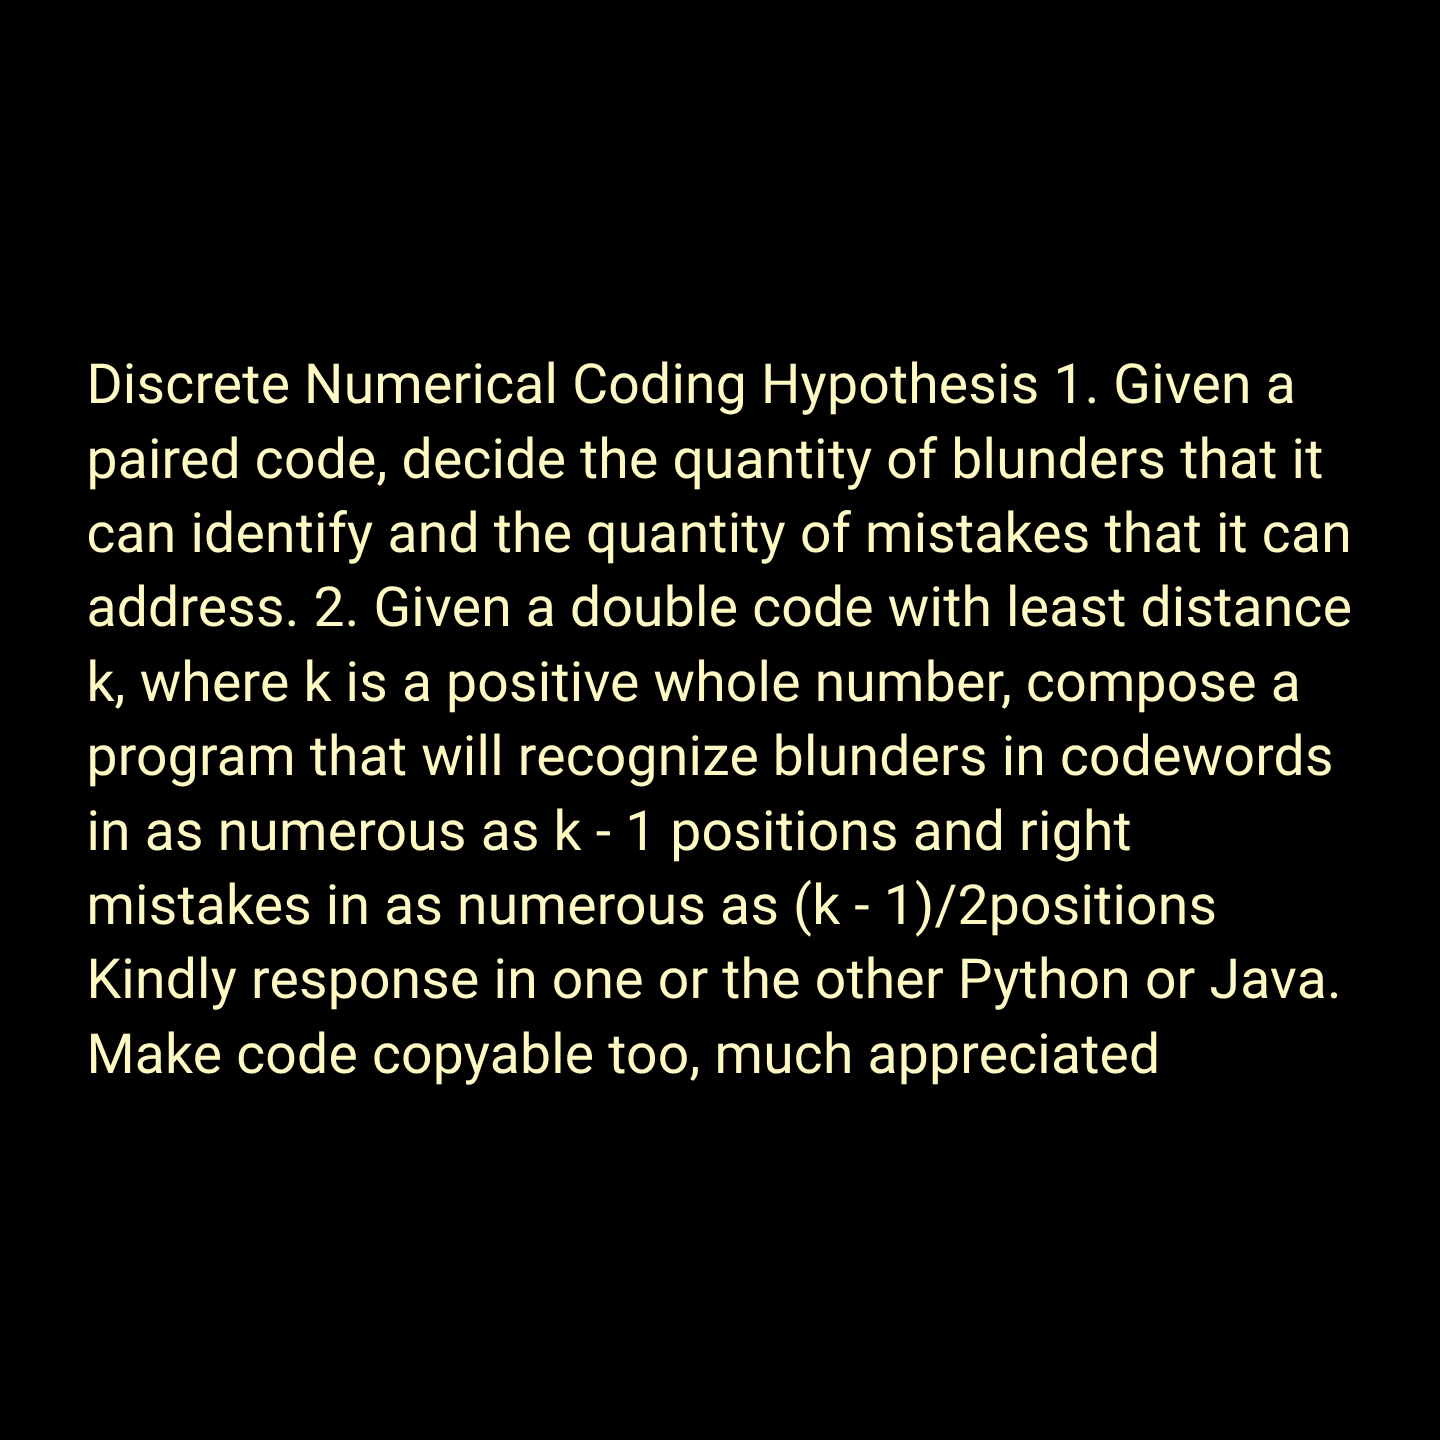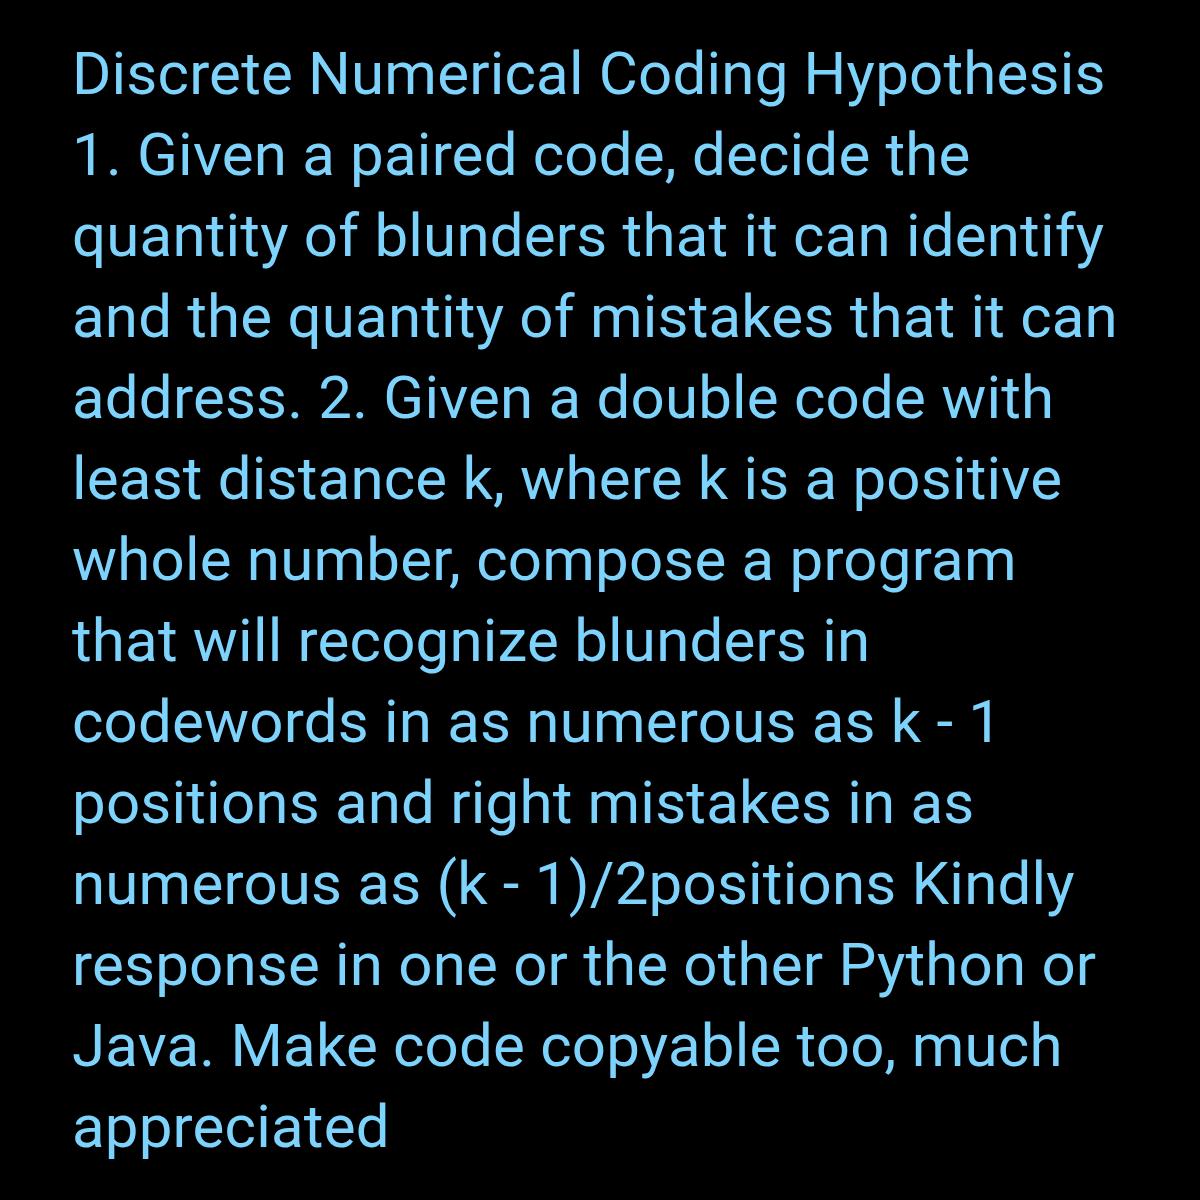--- a/index.html
+++ b/index.html
@@ -11,22 +11,22 @@
       width: 1200px;
       height: 1200px;
       background-color: #000000;
       display: flex;
       align-items: center;
       justify-content: flex-start;
       padding: 0 72px;
       font-family: -apple-system, BlinkMacSystemFont, 'Segoe UI', Roboto, Helvetica, Arial, sans-serif;
     }
     .content {
-      color: #7dd3fc;
-      font-size: 60px;
+      color: #fef9c3;
+      font-size: 46px;
       line-height: 1.35;
       font-weight: 400;
       letter-spacing: 0.2px;
     }
   </style>
 </head>
 <body>
 
 <div class="content">Discrete Numerical Coding Hypothesis 1. Given a paired code, decide the quantity of blunders that it can identify and the quantity of mistakes that it can address. 2. Given a double code with least distance k, where k is a positive whole number, compose a program that will recognize blunders in codewords in as numerous as k - 1 positions and right mistakes in as numerous as (k - 1)/2positions Kindly response in one or the other Python or Java. Make code copyable too, much appreciated</div>
 

